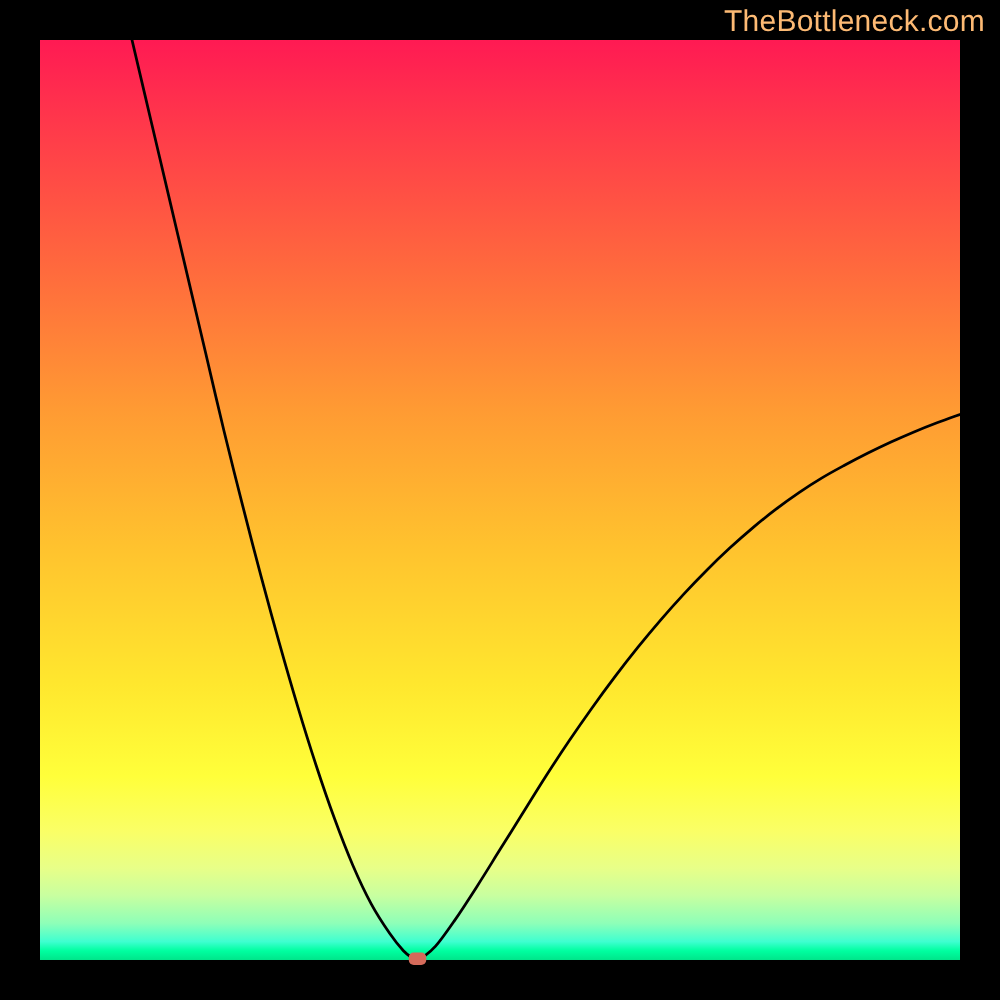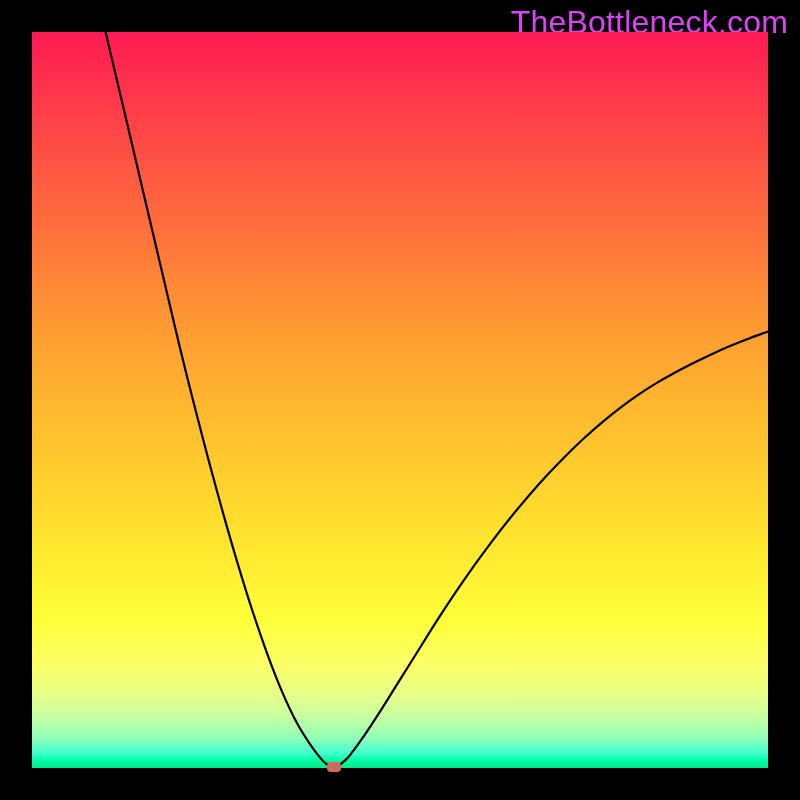--- a/index.html
+++ b/index.html
@@ -39,22 +39,22 @@
       #8effb8 96%,
       #3fffd0 98%,
       #00ffa0 99%,
       #00e58a 100%
     );
   }
   .attribution {
     position: absolute;
     top: 4px;
     right: 12px;
-    color: #d946ef;
-    font-size: 32px;
+    color: #fdba74;
+    font-size: 24px;
     font-weight: 500;
     letter-spacing: 0.2px;
   }
   svg.curve {
     position: absolute;
     left: 0;
     top: 0;
     width: 736px;
     height: 736px;
   }

